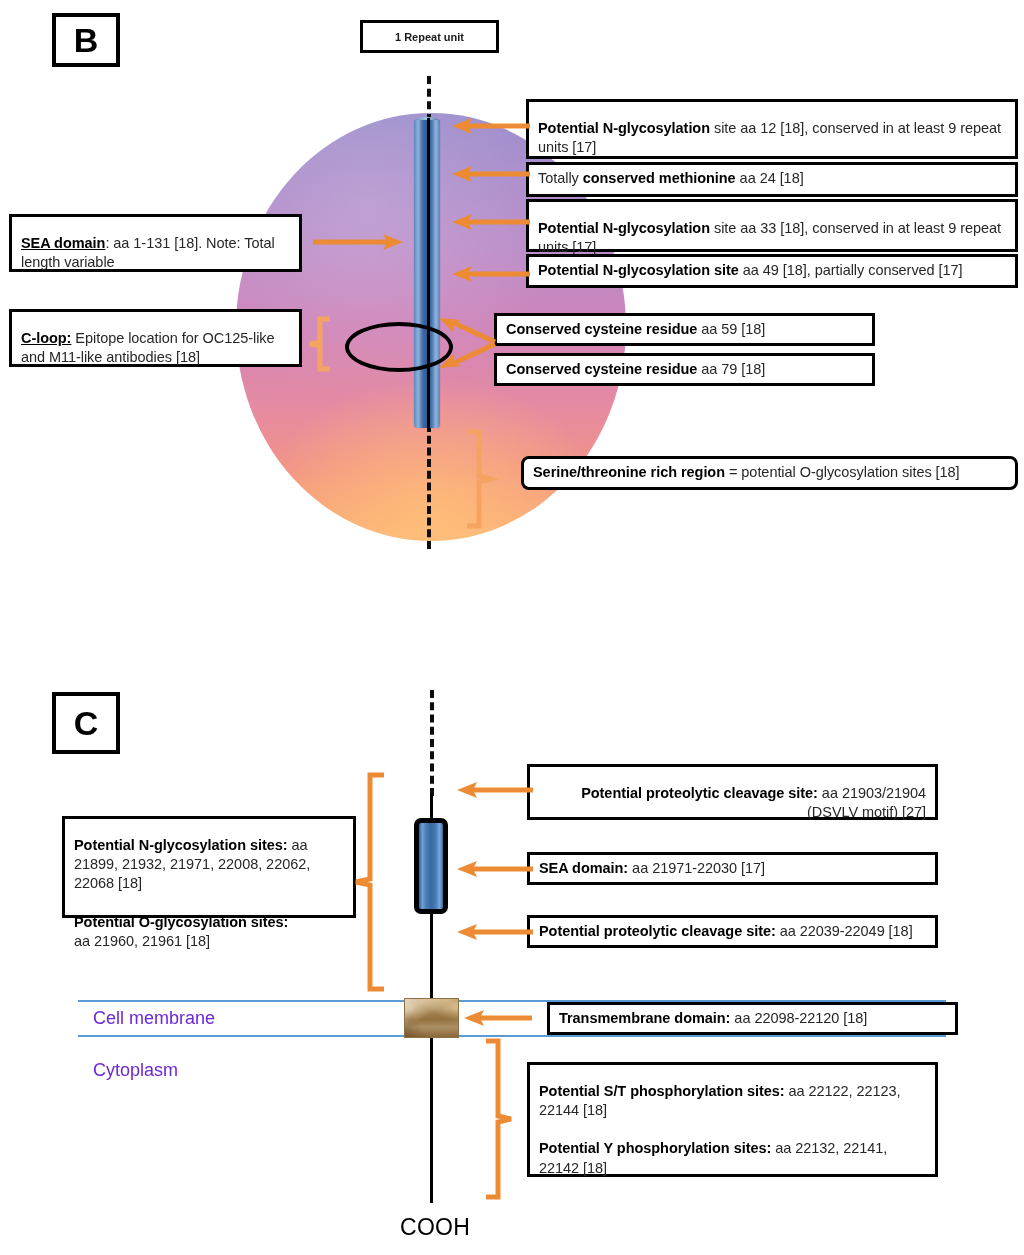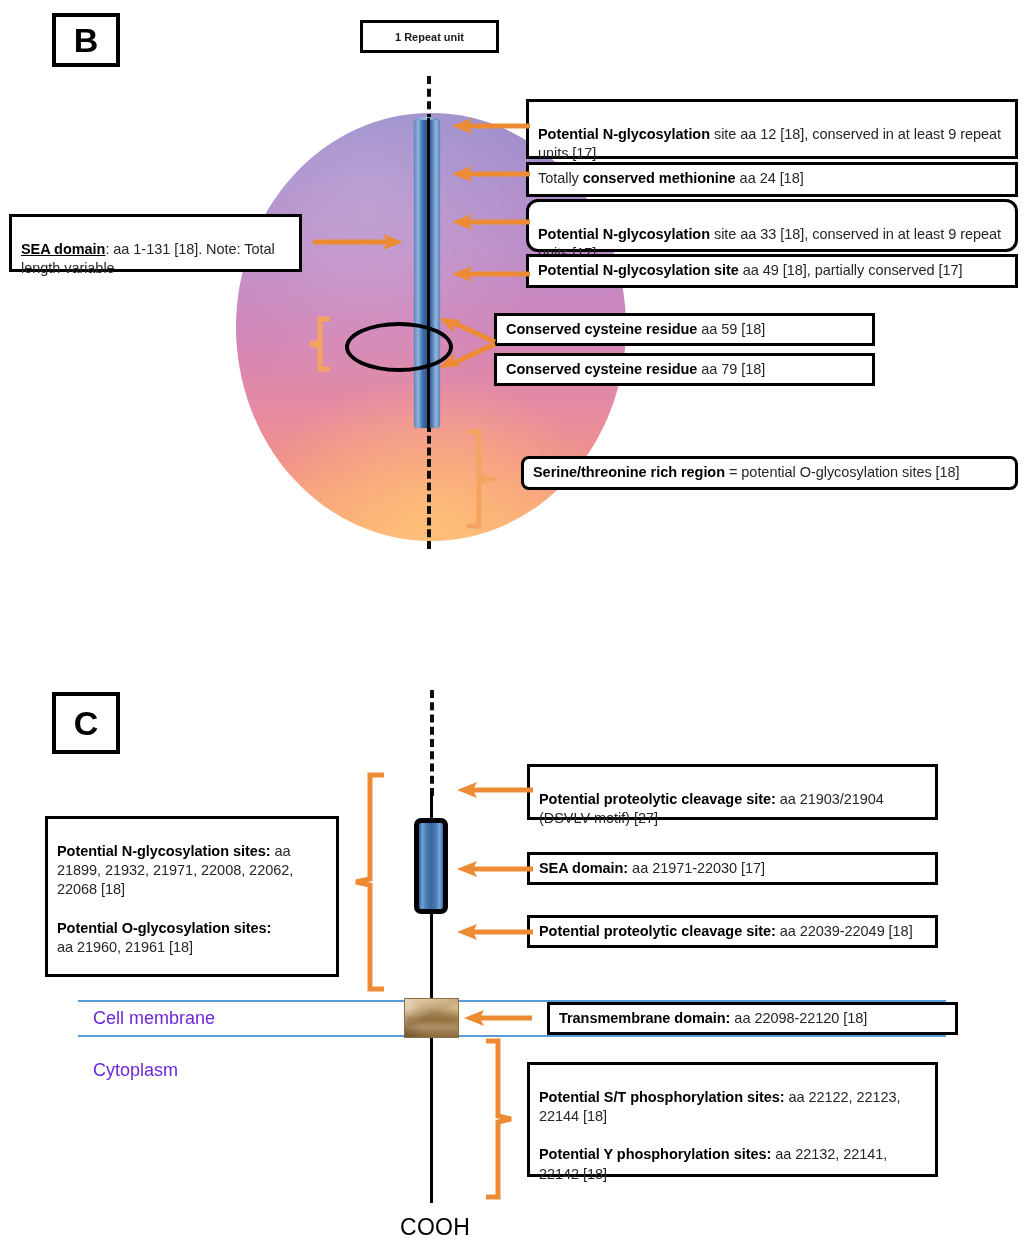--- a/index.html
+++ b/index.html
@@ -26,21 +26,21 @@
     font-weight:bold;
     font-size:34px;
     color:#000;
     box-sizing:border-box;
   }
   .obox{
     position:absolute;
     background:#fff;
     border:3px solid #000;
     box-sizing:border-box;
-    padding:23px 9px;
+    padding:17px 9px;
     font-size:14.5px;
     line-height:1.32;
     color:#262626;
     letter-spacing:-0.05px;
   }
   .obox b{color:#000;font-weight:bold;}
   .obox u{text-decoration:underline;font-weight:bold;color:#000;}
   .tight{padding:4px 9px;}
   .titlebox{
     position:absolute;
@@ -172,30 +172,33 @@
   <div class="bbar" style="left:414px;top:120px;width:26px;height:308px;"></div>
 
   <div class="vline" style="left:427px;top:118px;width:3px;height:312px;"></div>
 
   <div class="cloop" style="left:345px;top:322px;width:100px;height:42px;"></div>
 
   <div class="obox" style="left:9px;top:214px;width:293px;height:58px;">
     <span><u>SEA domain</u>: aa 1-131 [18]. Note: Total length variable</span>
   </div>
 
+  <div class="obox" style="left:9px;top:309px;width:293px;height:58px;">
+    <span><u>C-loop:</u> Epitope location for OC125-like and M11-like antibodies [18]</span>
+  </div>
 
   <div class="obox" style="left:526px;top:99px;width:492px;height:60px;">
     <span><b>Potential N-glycosylation</b> site  aa 12 [18], conserved in at least 9 repeat units [17]</span>
   </div>
 
   <div class="obox tight" style="left:526px;top:162px;width:492px;height:35px;">
     <span>Totally <b>conserved methionine</b> aa 24 [18]</span>
   </div>
 
-  <div class="obox" style="left:526px;top:199px;width:492px;height:53px;border-radius:12px;">
+  <div class="obox" style="left:526px;top:199px;width:492px;height:53px;">
     <span><b>Potential N-glycosylation</b> site  aa 33 [18], conserved in at least 9 repeat units [17]</span>
   </div>
 
   <div class="obox tight" style="left:526px;top:254px;width:492px;height:34px;">
     <span><b>Potential N-glycosylation site</b>  aa 49 [18], partially conserved [17]</span>
   </div>
 
   <div class="obox tight" style="left:494px;top:313px;width:381px;height:33px;">
     <span><b>Conserved cysteine residue</b> aa 59 [18]</span>
   </div>
@@ -275,25 +278,25 @@
 
   <div class="membrane-line" style="left:78px;top:1000px;width:868px;"></div>
   <div class="membrane-line" style="left:78px;top:1035px;width:868px;"></div>
   <div class="mem-label" style="left:93px;top:1008px;">Cell membrane</div>
   <div class="mem-label" style="left:93px;top:1060px;">Cytoplasm</div>
 
   <div class="tm-block" style="left:404px;top:998px;width:55px;height:40px;"></div>
 
   <div class="cooh" style="left:400px;top:1214px;">COOH</div>
 
-  <div class="obox" style="left:45px;top:816px;width:294px;height:161px;">
+  <div class="obox" style="left:62px;top:816px;width:294px;height:102px;">
     <span><b>Potential N-glycosylation sites:</b> aa 21899, 21932, 21971, 22008, 22062, 22068 [18]<br><br><b>Potential O-glycosylation sites:</b><br>aa 21960, 21961 [18]</span>
   </div>
 
-  <div class="obox" style="left:527px;top:764px;width:411px;height:56px;">
+  <div class="obox" style="left:527px;top:764px;width:411px;height:56px;text-align:right;">
     <span><b>Potential proteolytic cleavage site:</b> aa 21903/21904 (DSVLV motif) [27]</span>
   </div>
 
   <div class="obox tight" style="left:527px;top:852px;width:411px;height:33px;">
     <span><b>SEA domain:</b> aa 21971-22030 [17]</span>
   </div>
 
   <div class="obox tight" style="left:527px;top:915px;width:411px;height:33px;">
     <span><b>Potential proteolytic cleavage site:</b> aa 22039-22049 [18]</span>
   </div>

